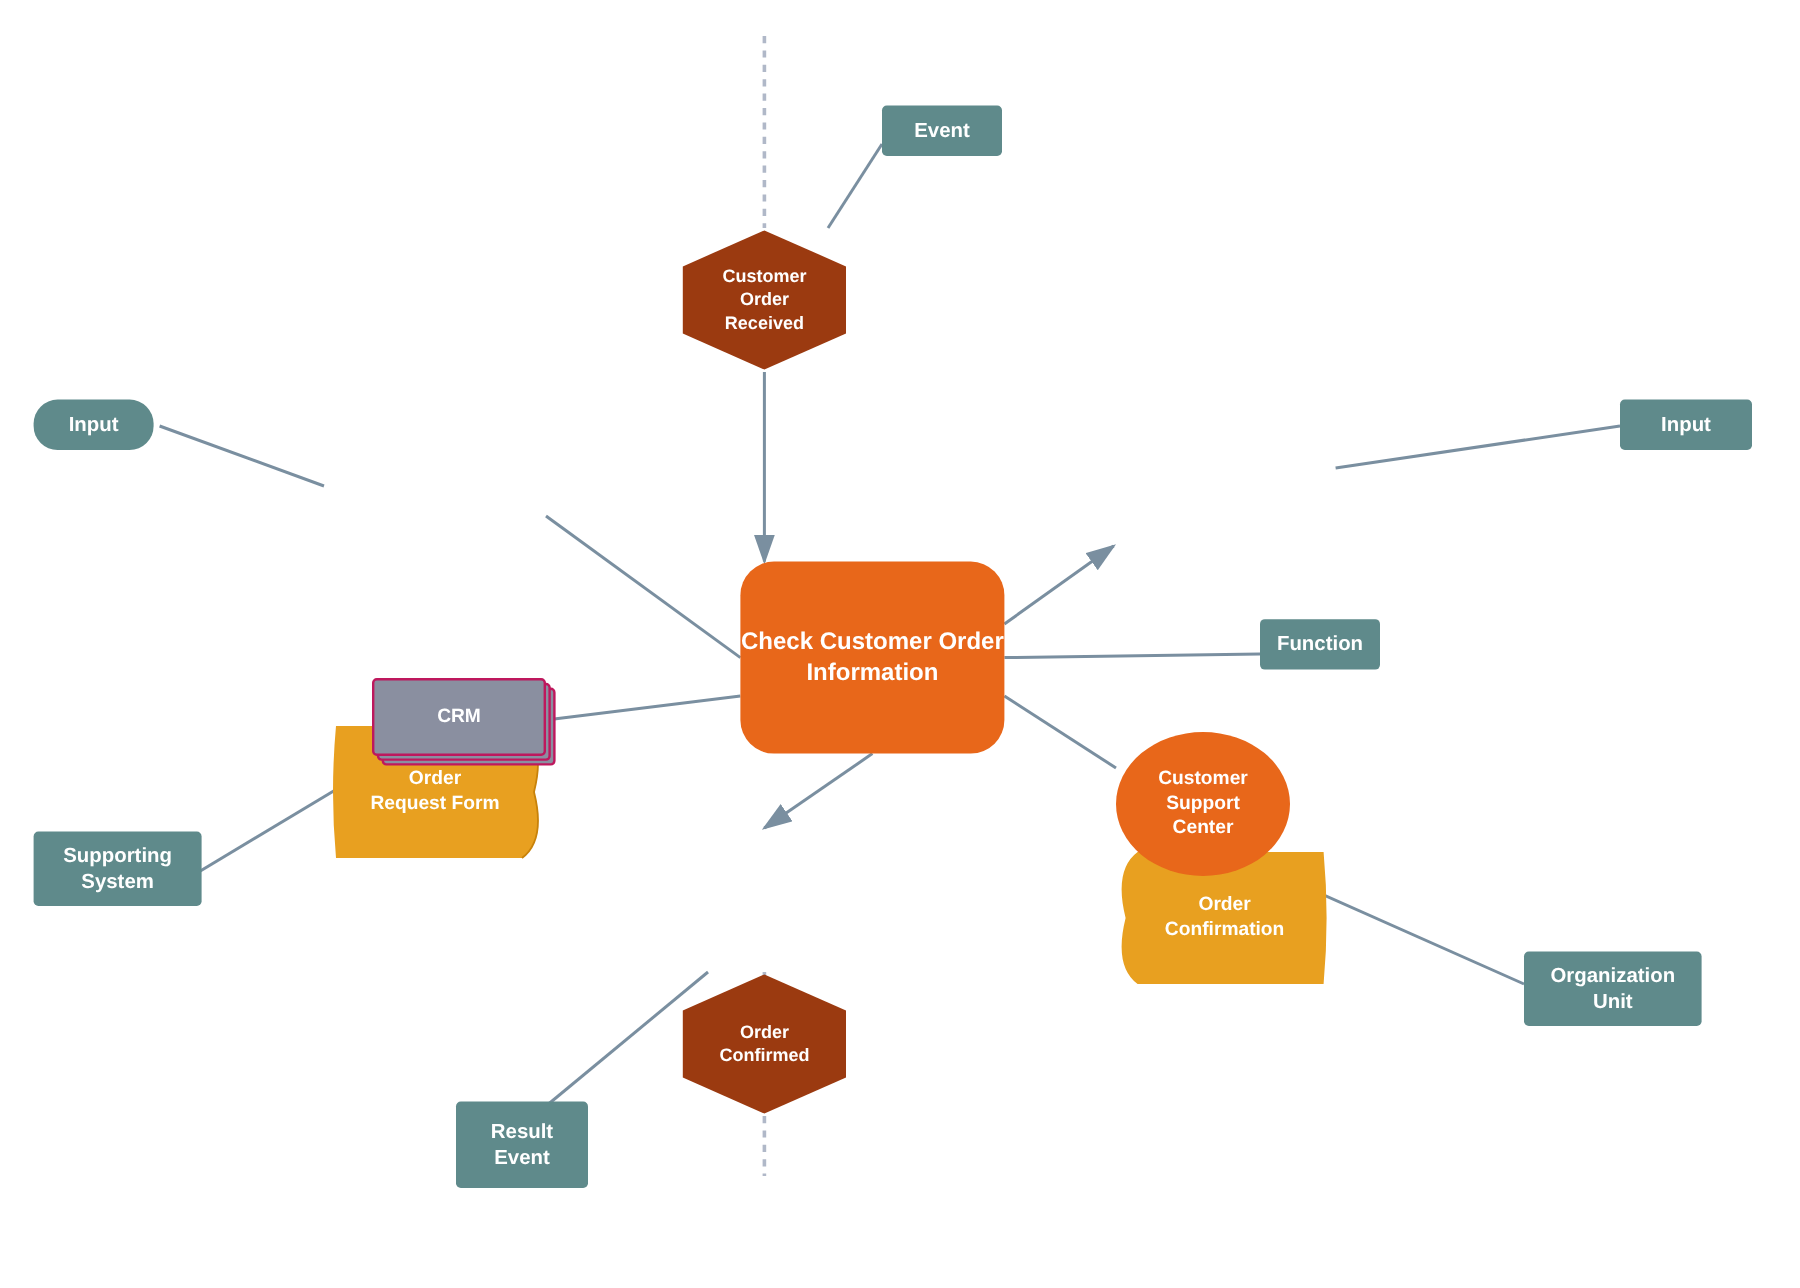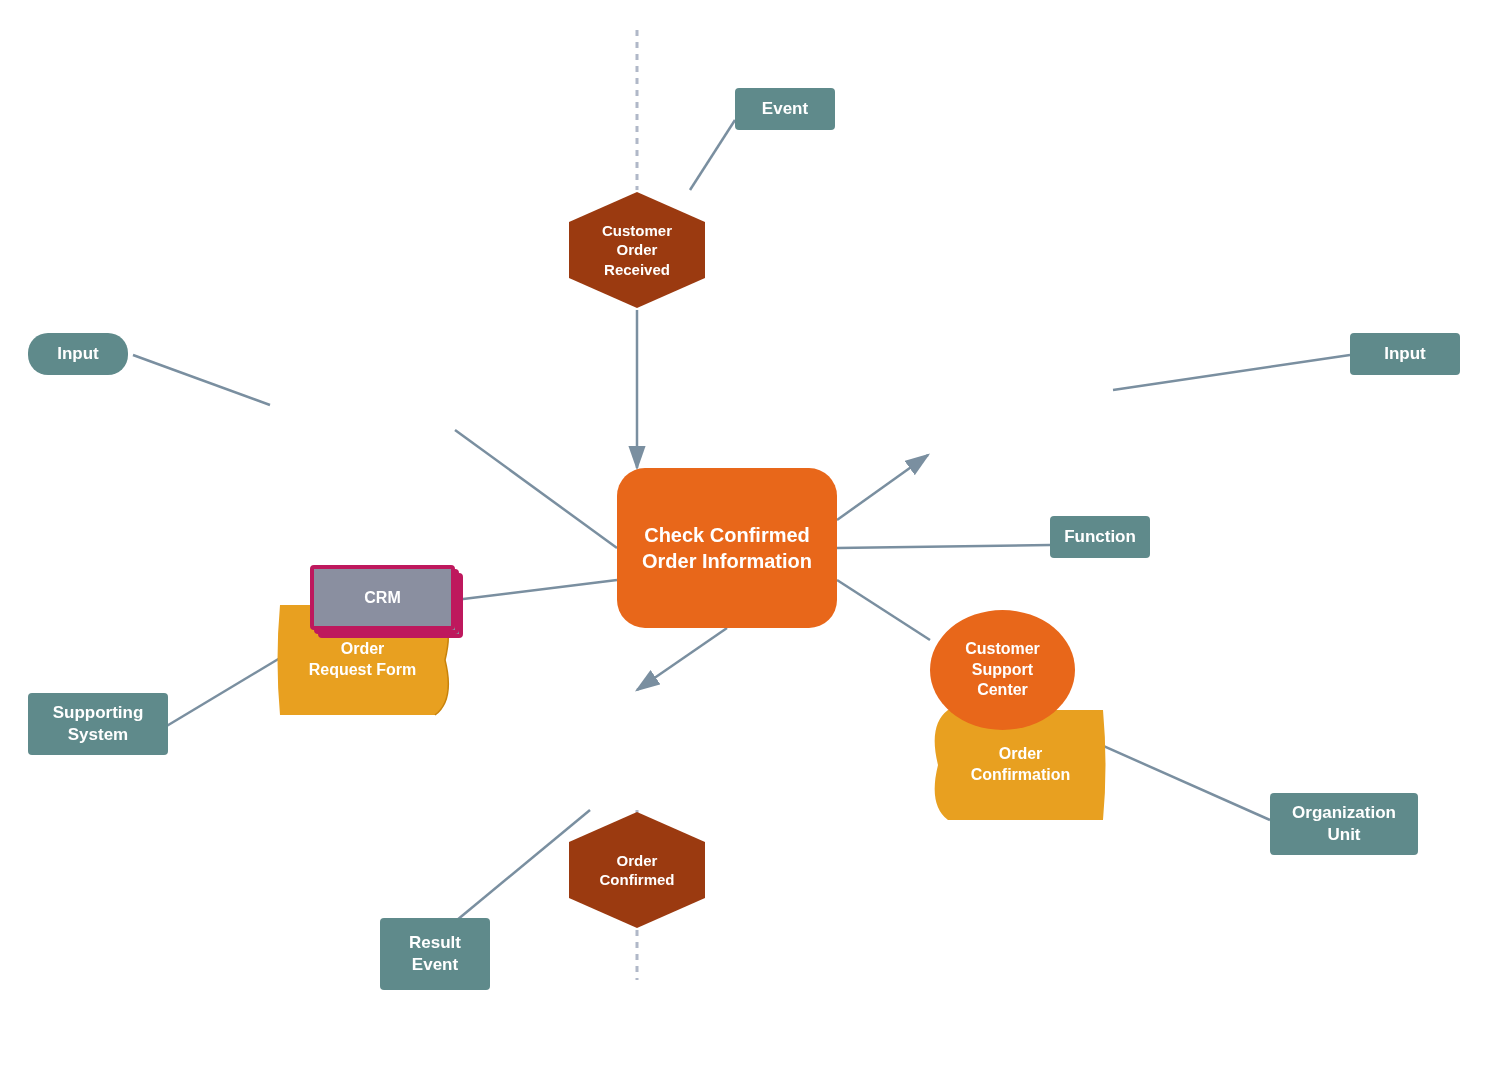--- a/index.html
+++ b/index.html
@@ -110,21 +110,21 @@
       justify-content: center;
       text-align: center;
       color: #fff;
       font-weight: 700;
       font-size: 16px;
       line-height: 1.3;
     }
     .crm-rect {
       position: absolute;
       background: #8a8fa0;
-      border: 4px solid #be185d;
+      border: 2px solid #be185d;
       border-radius: 4px;
       display: flex;
       align-items: center;
       justify-content: center;
       color: #fff;
       font-size: 16px;
       font-weight: 600;
     }
   </style>
 </head>
@@ -166,21 +166,21 @@
 
     <defs>
       <marker id="arrowBlue" markerWidth="10" markerHeight="7" refX="9" refY="3.5" orient="auto">
         <polygon points="0 0, 10 3.5, 0 7" fill="#7a8fa0"></polygon>
       </marker>
     </defs>
   </svg>
 
   <div class="node main-function" style="left:617px; top:468px;">
     <span>Check
-Confirmed Order
+Customer Order
 Information</span>
   </div>
 
   <div class="node hexagon" style="left:567px; top:190px;">
     <svg width="140" height="120" viewBox="0 0 140 120">
       <polygon points="70,2 138,32 138,88 70,118 2,88 2,32" fill="#9b3a10"></polygon>
     </svg>
     <span>Customer<br>Order<br>Received</span>
   </div>
 

